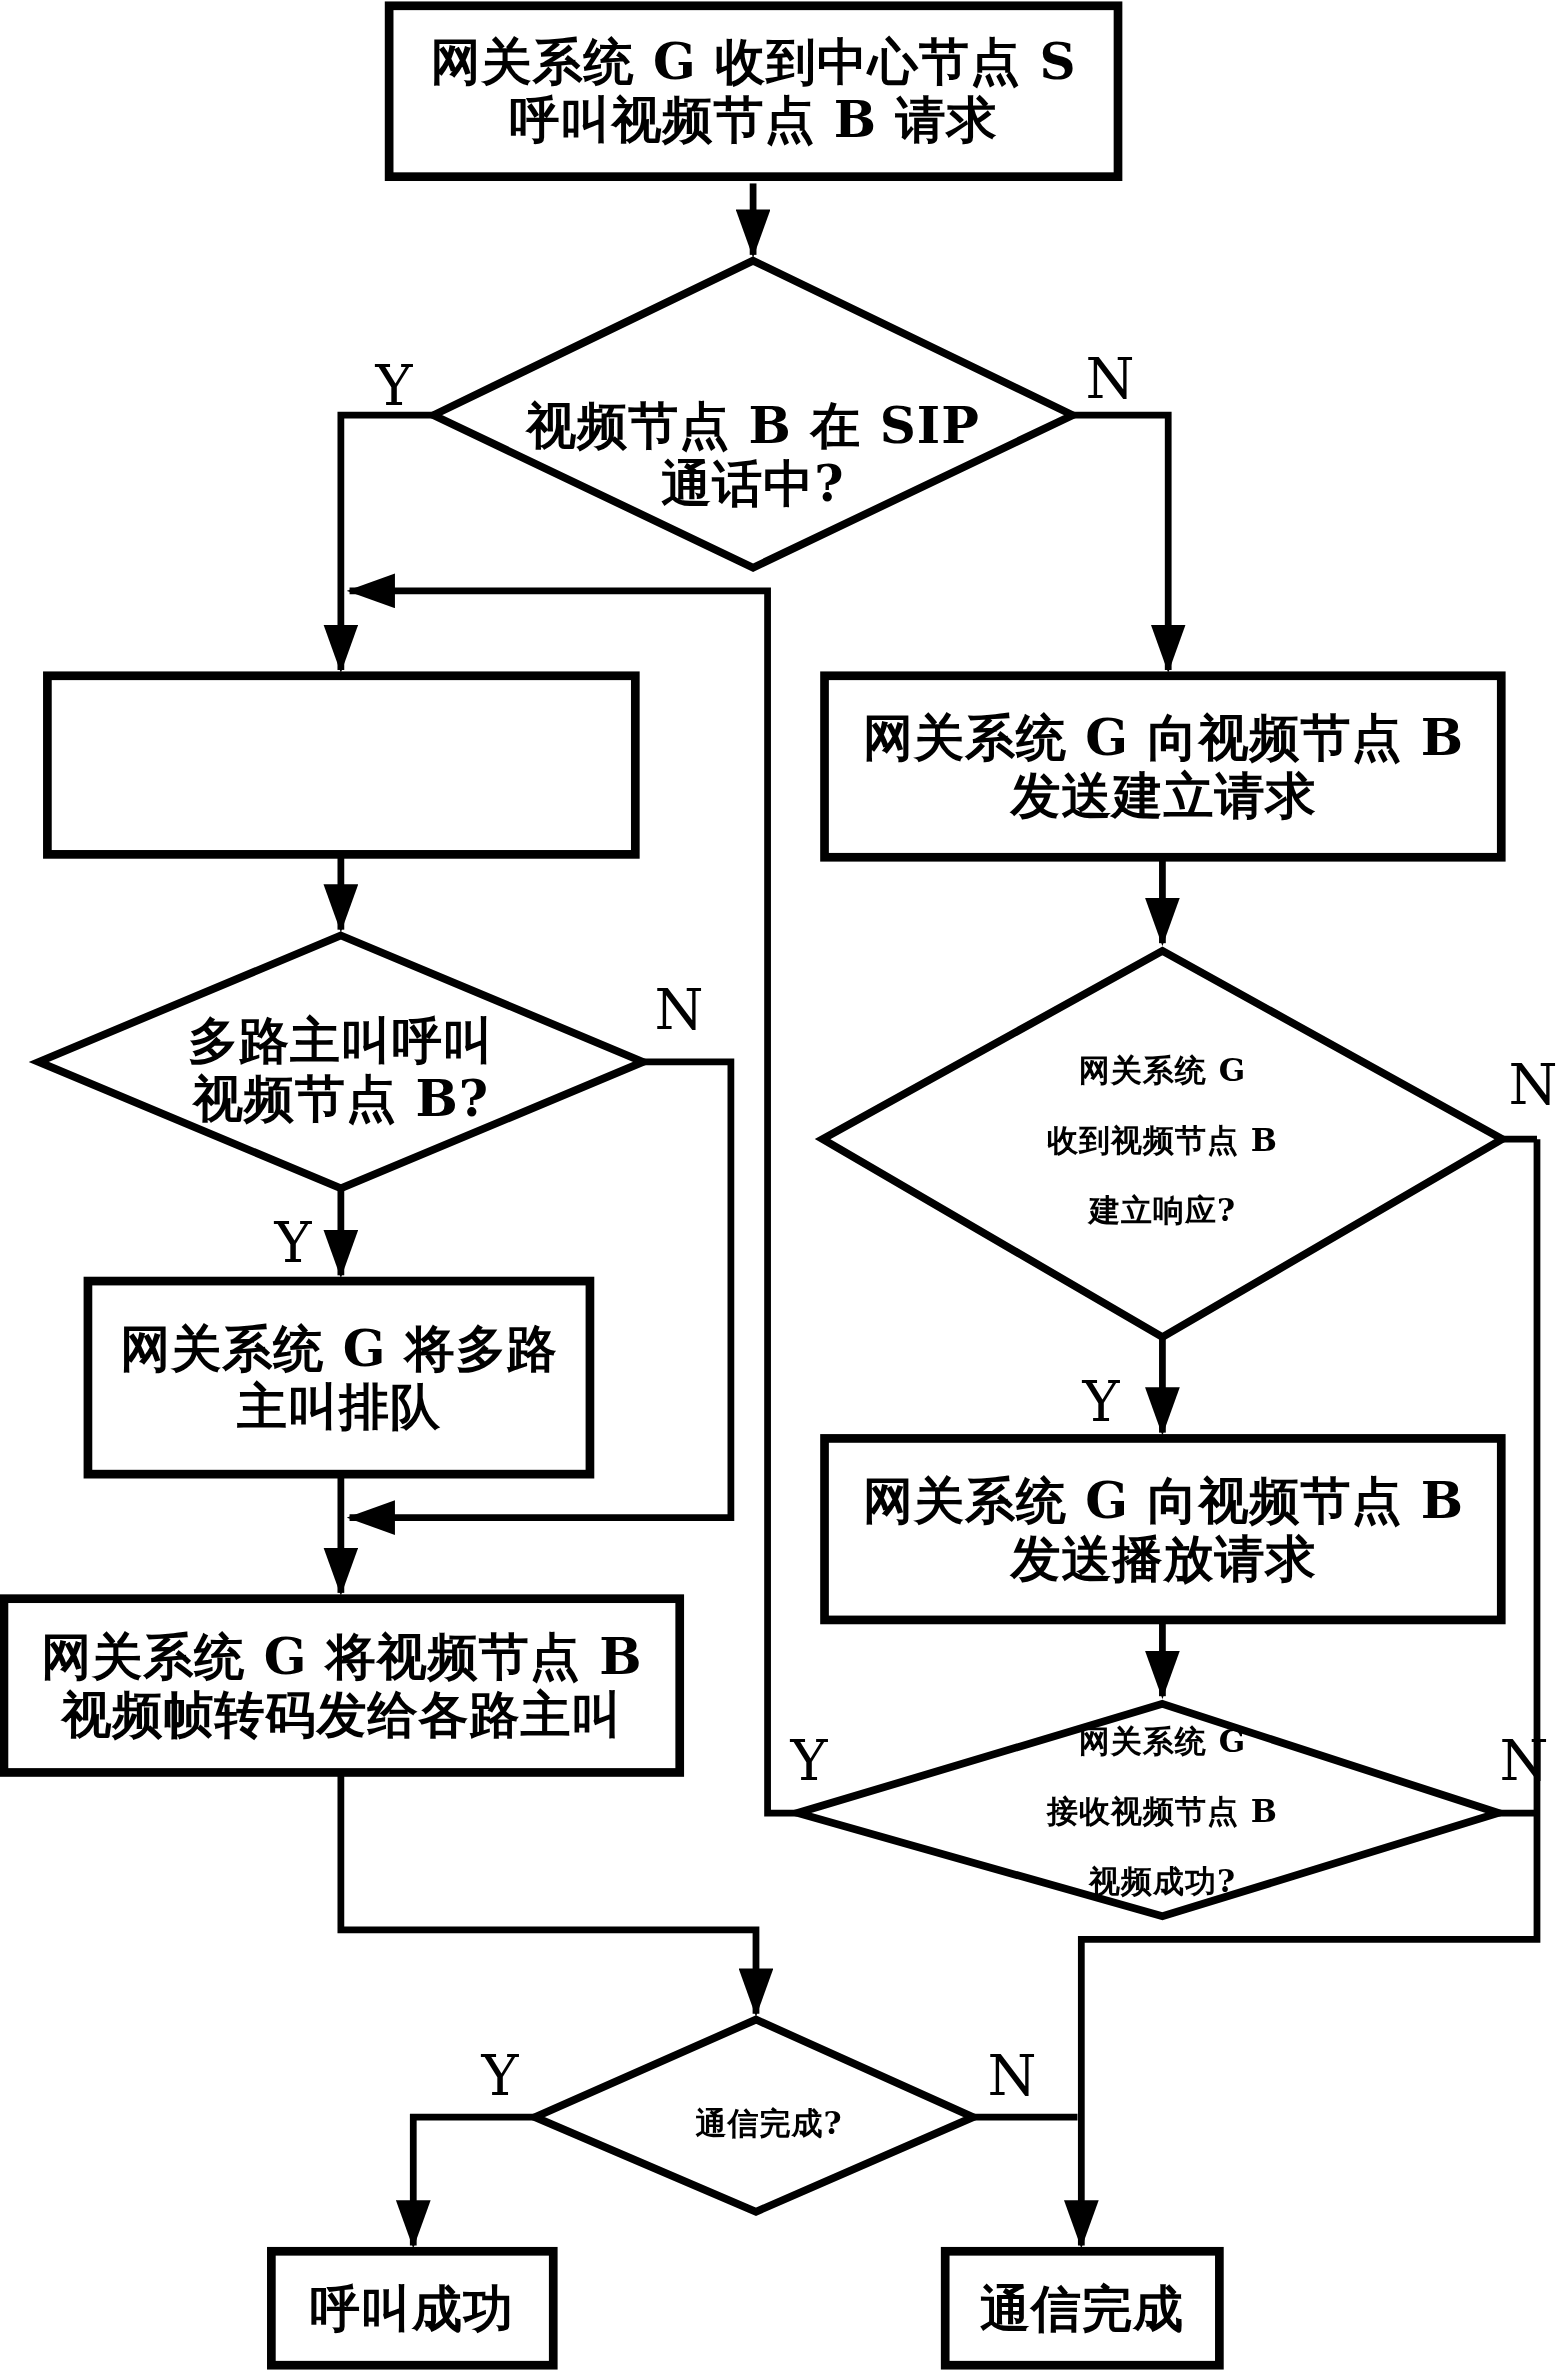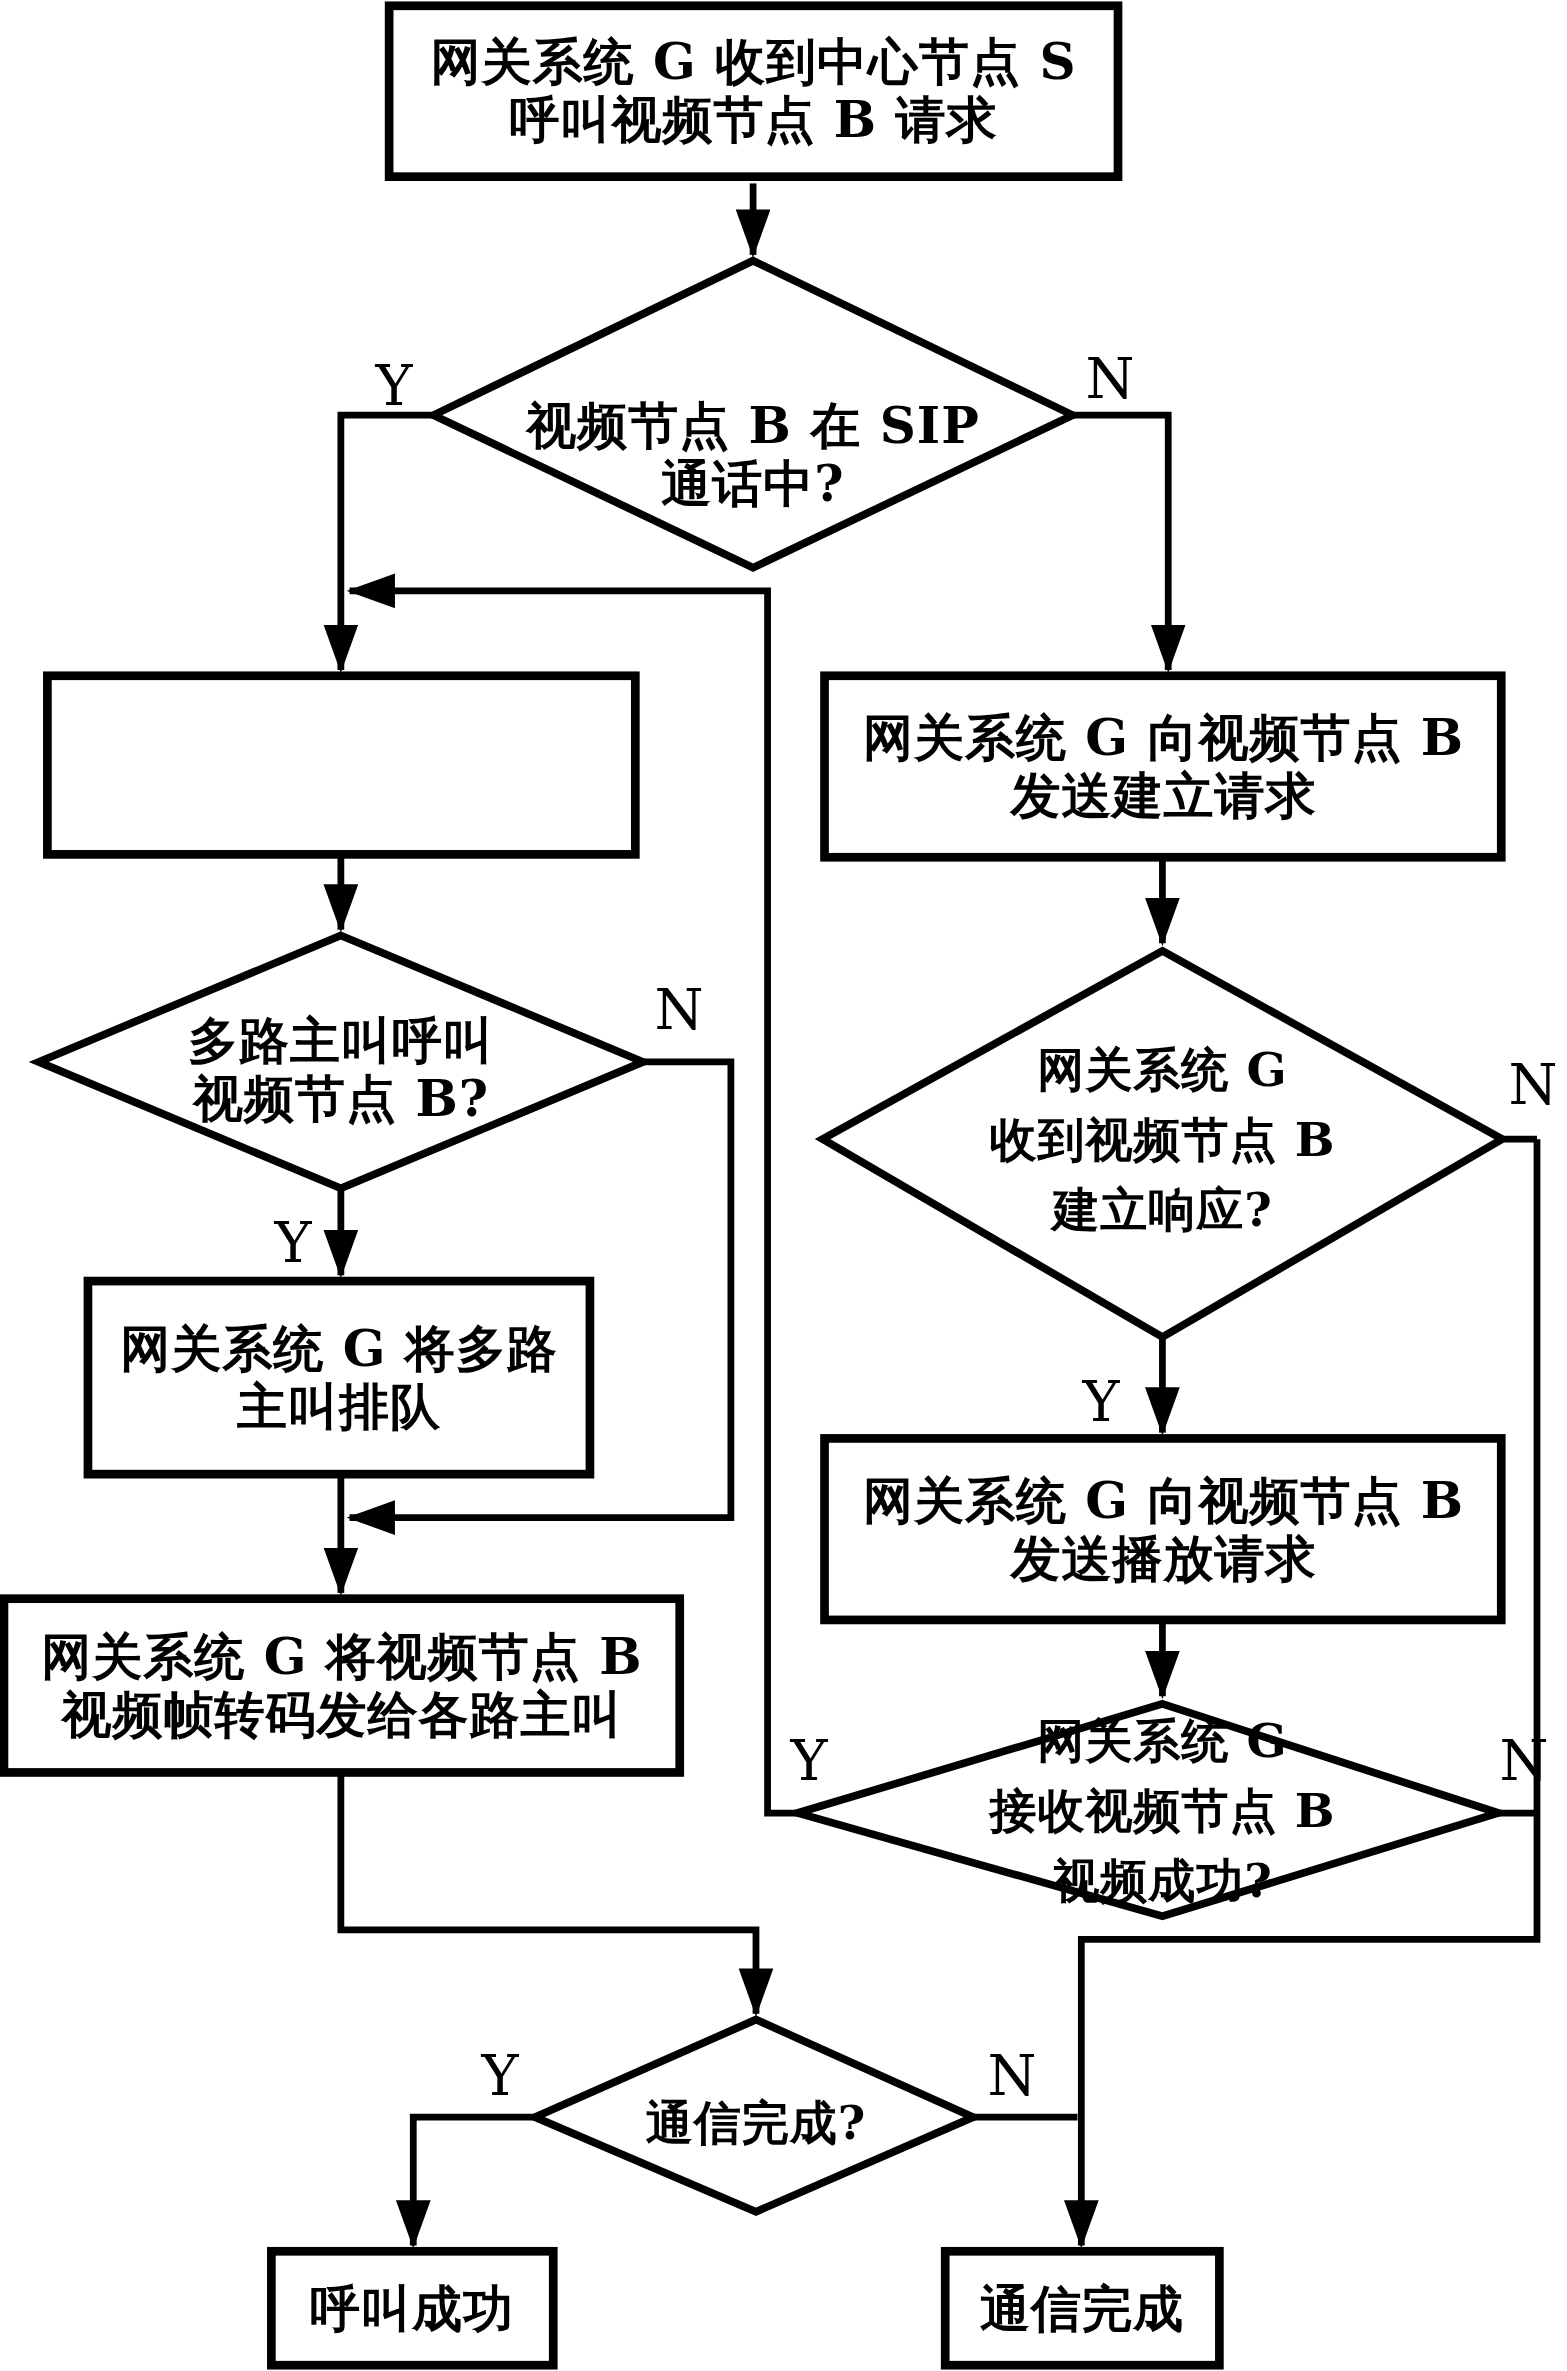--- a/index.html
+++ b/index.html
@@ -20,21 +20,21 @@
     position:absolute;
     display:flex;align-items:center;justify-content:center;
     text-align:center;
     white-space:pre-line;
     font-weight:700;
     font-size:50px;
     line-height:58px;
     letter-spacing:1px;
     pointer-events:none;
   }
-  .small-label{font-size:47px;line-height:70px;}
+  .small-label{font-size:31px;line-height:70px;}
   .branch-label{
     position:absolute;
     transform:translate(-50%,-50%);
     font-size:56px;
     font-weight:400;
     line-height:1;
   }
 </style>
 </head>
 <body>
@@ -105,21 +105,21 @@
 收到视频节点 B
 建立响应?</div>
 
   <div class="node-label" style="left:825px;top:1439px;width:677px;height:182px;">网关系统 G 向视频节点 B
 发送播放请求</div>
 
   <div class="node-label small-label" style="left:873px;top:1704px;width:579px;height:214px;">网关系统 G
 接收视频节点 B
 视频成功?</div>
 
-  <div class="node-label small-label" style="left:563px;top:2084px;width:386px;height:77px;">通信完成?</div>
+  <div class="node-label small-label" style="left:576px;top:2084px;width:386px;height:77px;">通信完成?</div>
 
   <div class="node-label" style="left:271px;top:2252px;width:282px;height:114px;">呼叫成功</div>
 
   <div class="node-label" style="left:945px;top:2252px;width:274px;height:114px;">通信完成</div>
 
   <span class="branch-label" style="left:394px;top:386px;">Y</span>
   <span class="branch-label" style="left:1110px;top:379px;">N</span>
 
   <span class="branch-label" style="left:293px;top:1243px;">Y</span>
   <span class="branch-label" style="left:679px;top:1010px;">N</span>

